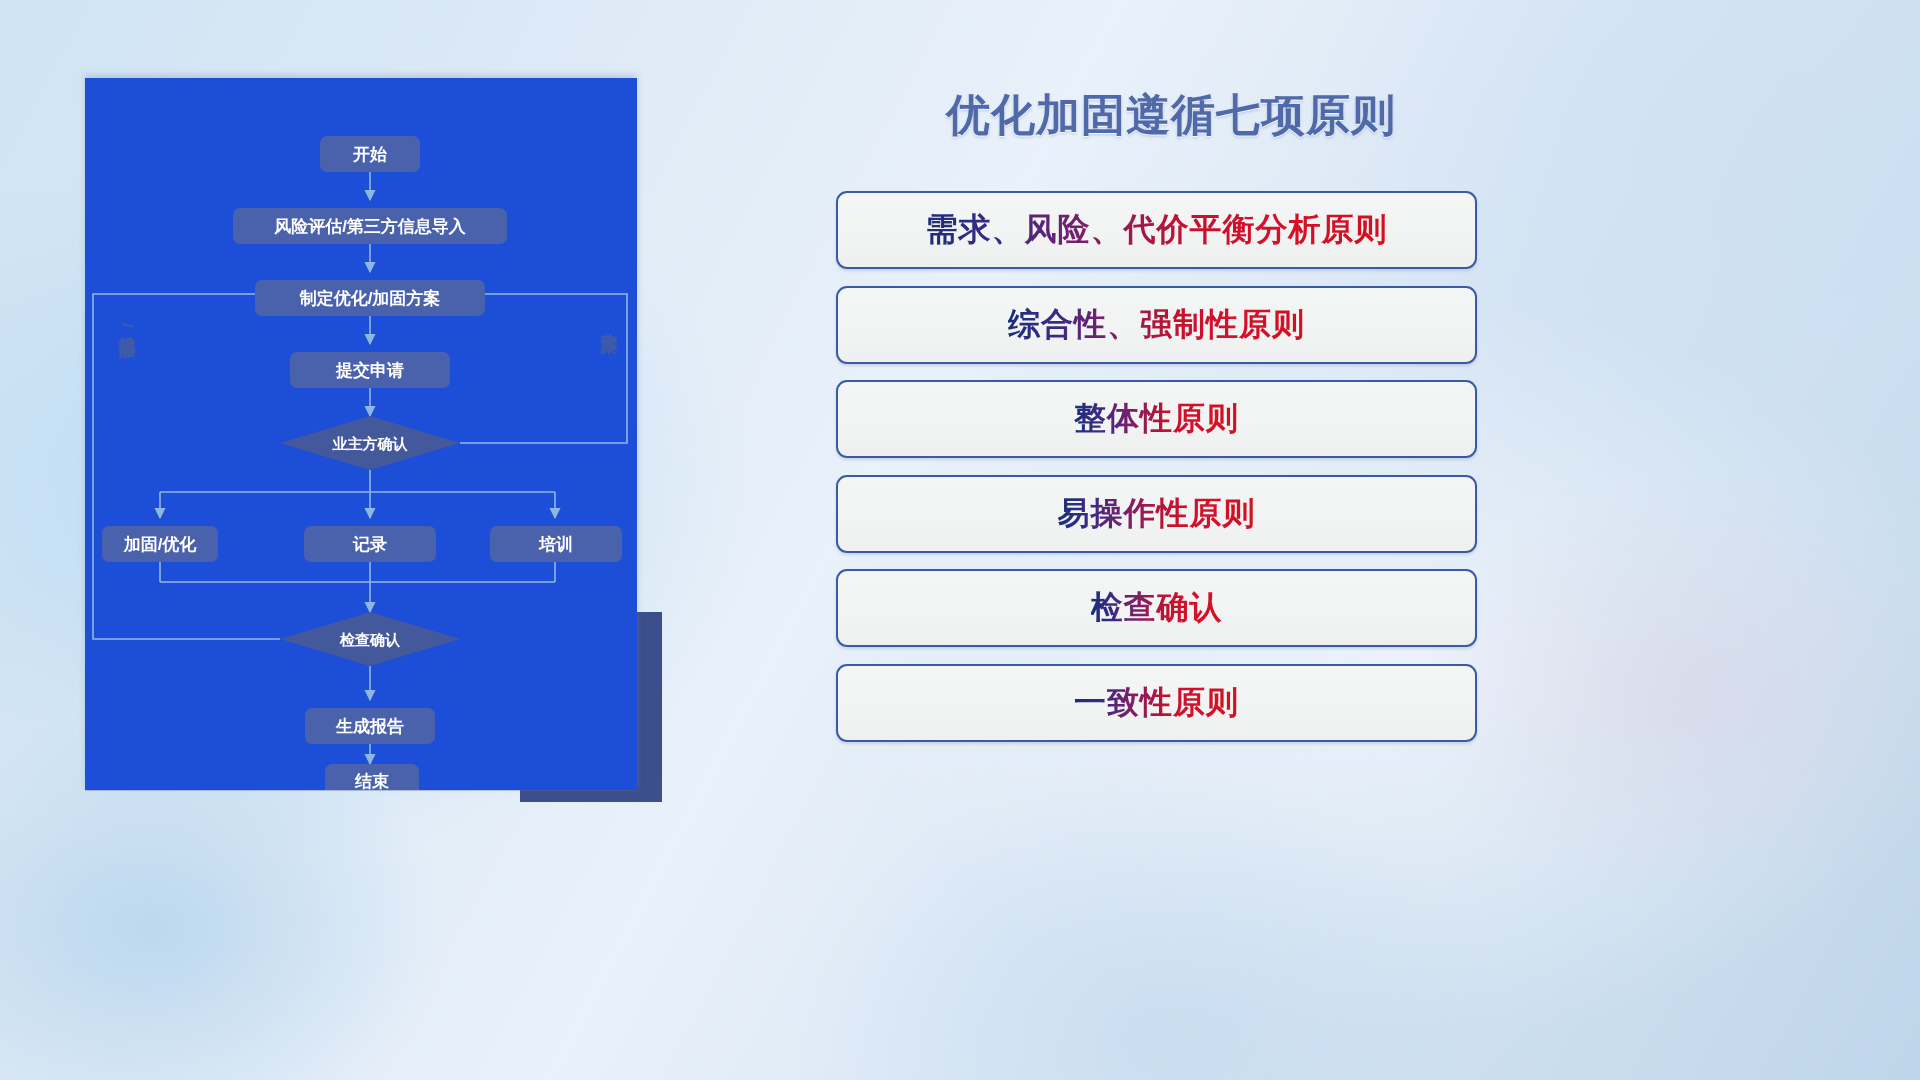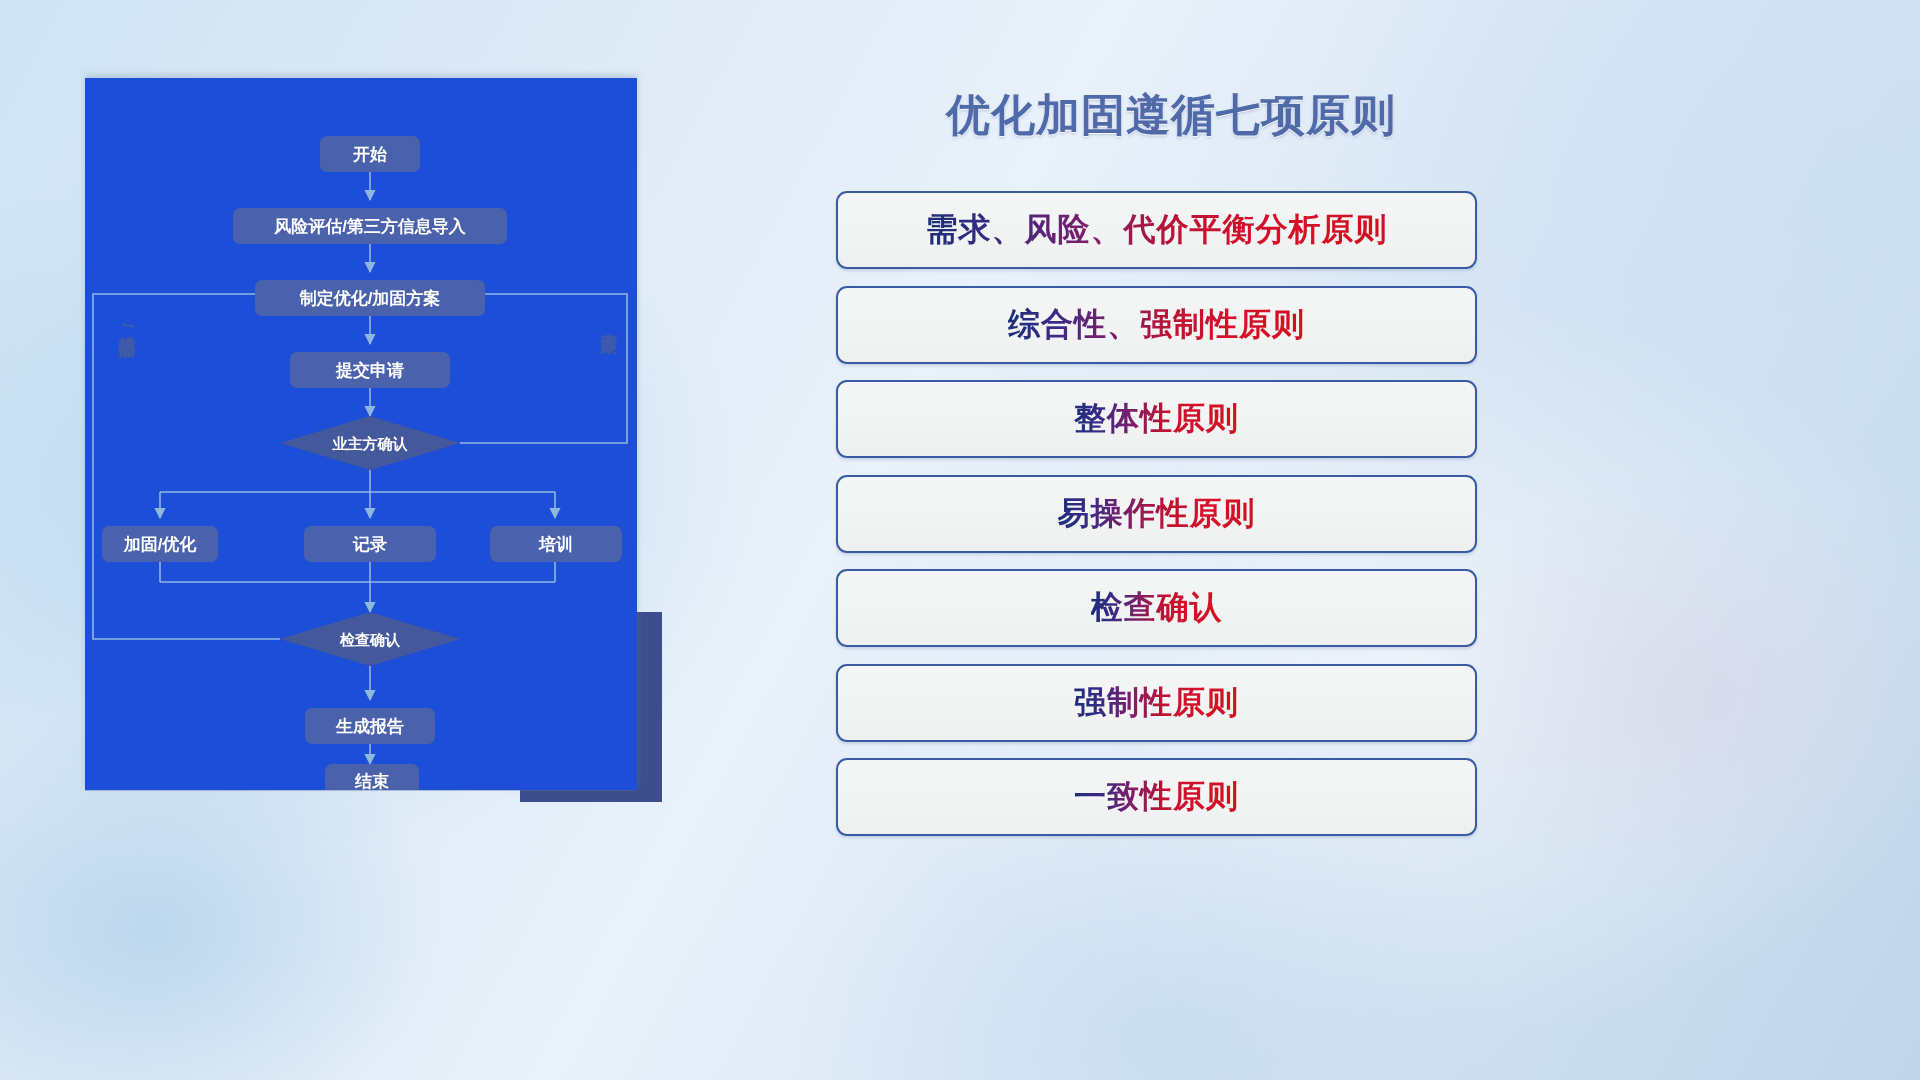--- a/index.html
+++ b/index.html
@@ -219,24 +219,20 @@
     <div class="card">
       <span class="card-edge-right"></span>
       <span class="card-text">易操作性原则</span>
     </div>
 
     <div class="card">
       <span class="card-edge-right"></span>
       <span class="card-text">检查确认</span>
     </div>
 
-    <div class="card">
-      <span class="card-edge-right"></span>
-      <span class="card-text">强制性原则</span>
-    </div>
 
     <div class="card">
       <span class="card-edge-right"></span>
       <span class="card-text">一致性原则</span>
     </div>
 
   </div>
 </div>
 
 </body></html>

